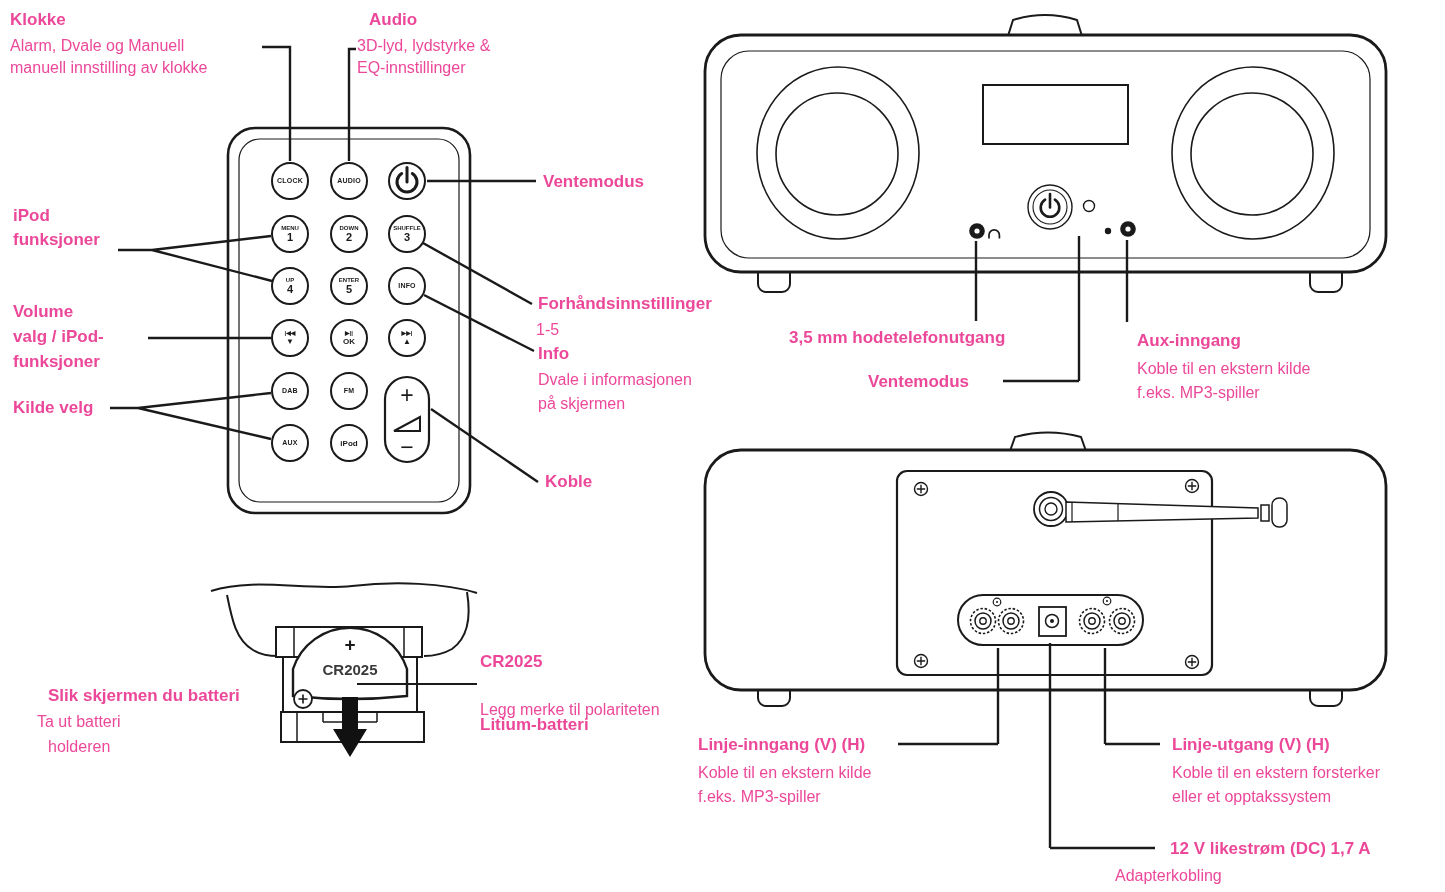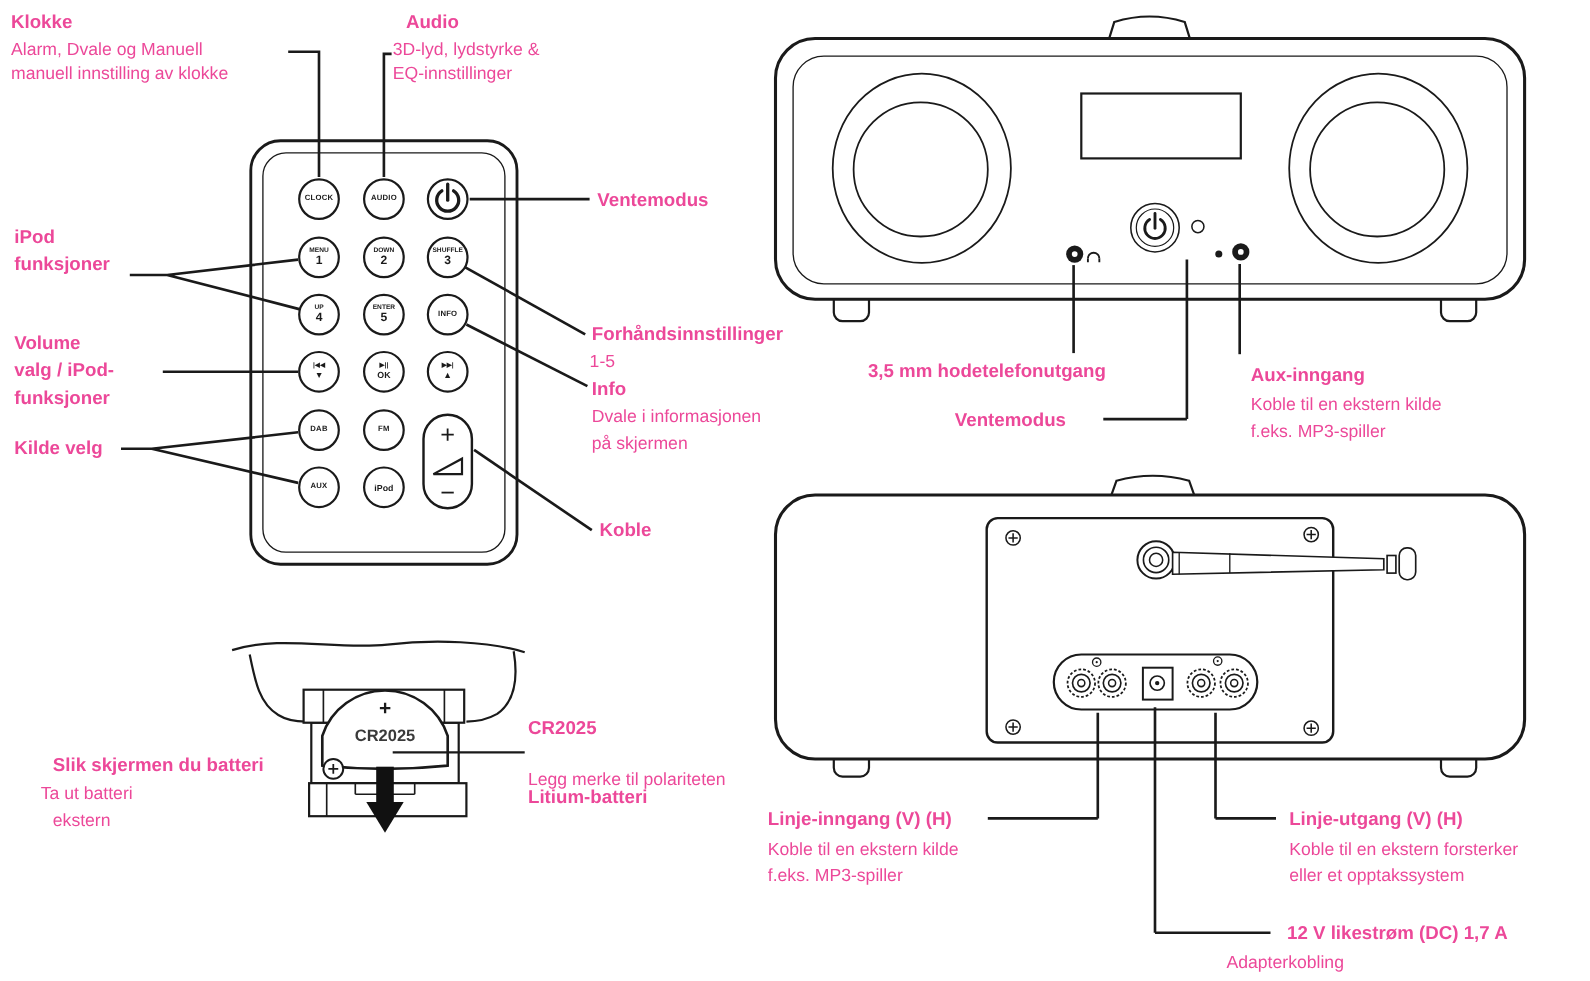--- a/index.html
+++ b/index.html
@@ -272,21 +272,21 @@
 <div class="lbl b t17" style="left:538px;top:294px">Forhåndsinnstillinger</div>
 <div class="lbl" style="left:536px;top:320px">1-5</div>
 <div class="lbl b t17" style="left:538px;top:344px">Info</div>
 <div class="lbl" style="left:538px;top:370px">Dvale i informasjonen</div>
 <div class="lbl" style="left:538px;top:394px">på skjermen</div>
 
 <div class="lbl b t17" style="left:545px;top:472px">Koble</div>
 
 <div class="lbl b t17" style="left:48px;top:686px">Slik skjermen du batteri</div>
 <div class="lbl" style="left:37px;top:712px">Ta ut batteri</div>
-<div class="lbl" style="left:48px;top:737px">ekstern</div>
+<div class="lbl" style="left:48px;top:737px">holderen</div>
 
 <div class="lbl b t17" style="left:480px;top:652px">CR2025</div>
 <div class="lbl b t17" style="left:480px;top:715px">Litium-batteri</div>
 <div class="lbl" style="left:480px;top:700px">Legg merke til polariteten</div>
 
 <span class="onbattery" style="left:341px;top:634px;width:18px;font-size:19px">+</span>
 <span class="onbattery" style="left:314px;top:661px;width:72px;font-size:15px;color:#3a3a3a">CR2025</span>
 
 <div class="lbl b t17" style="left:789px;top:328px">3,5 mm hodetelefonutgang</div>
 <div class="lbl b t17" style="left:868px;top:372px">Ventemodus</div>

